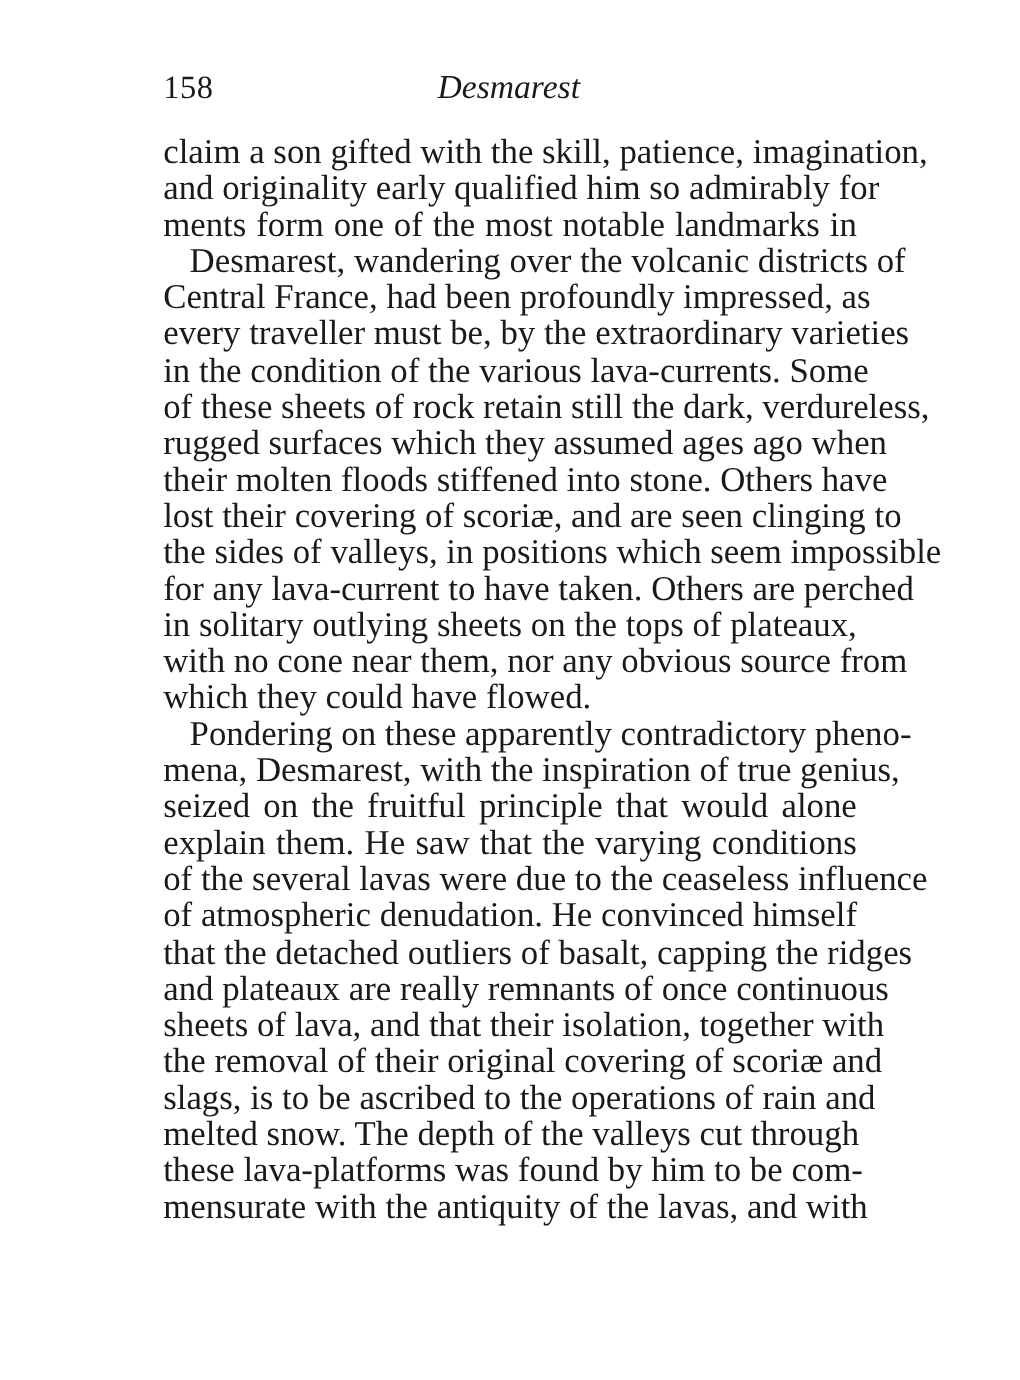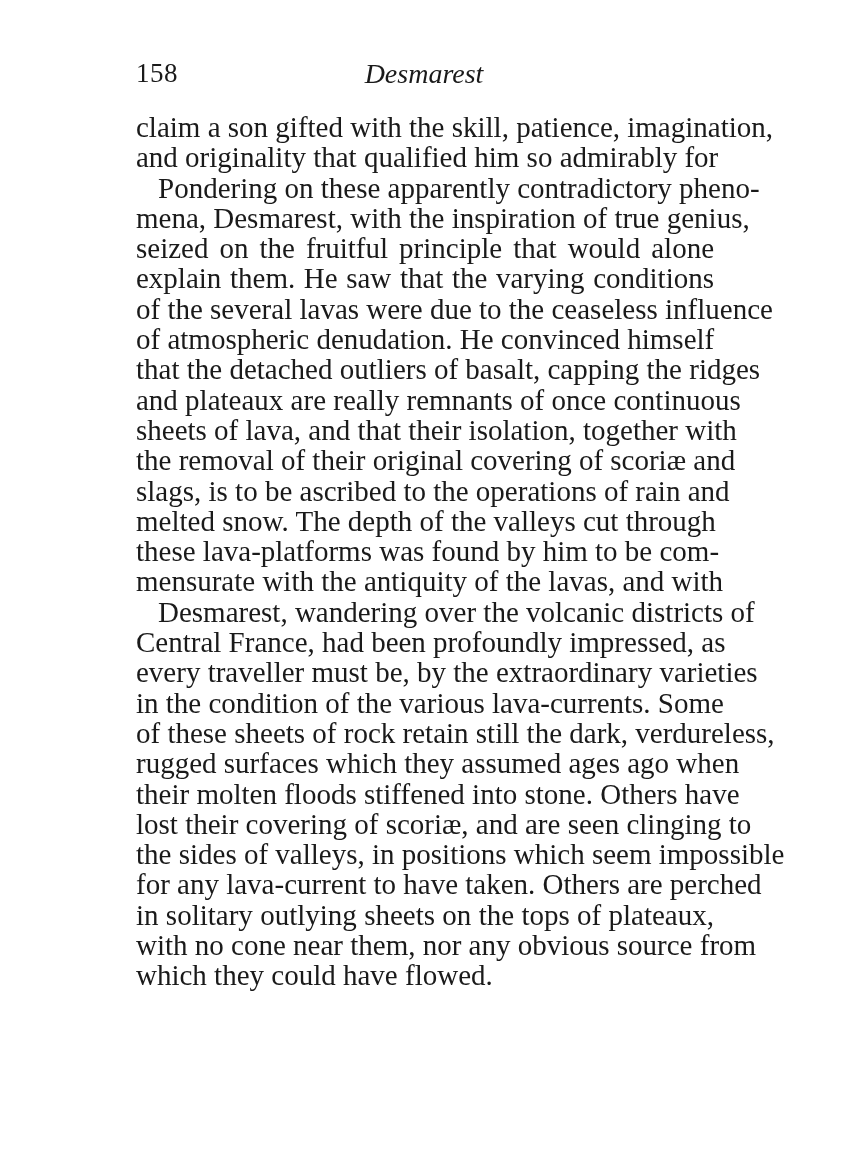--- a/index.html
+++ b/index.html
@@ -26,49 +26,50 @@
 <div class="page">
   <div class="running-head">
     <span class="page-number">158</span>
     <span class="running-title">Desmarest</span>
   </div>
 
   <div class="body-text">
 
     <div>
       <span class="line">claim a son gifted with the skill, patience, imagination,</span>
-      <span class="line">and originality that qualified him so admirably for</span>
+      <span class="line">and originality early qualified him so admirably for</span>
+      <span class="line">ments form one of the most notable landmarks in</span>
+    </div>
+
+    <div>
+      <span class="line indent">Desmarest, wandering over the volcanic districts of</span>
+      <span class="line">Central France, had been profoundly impressed, as</span>
+      <span class="line">every traveller must be, by the extraordinary varieties</span>
+      <span class="line">in the condition of the various lava-currents.  Some</span>
+      <span class="line">of these sheets of rock retain still the dark, verdureless,</span>
+      <span class="line">rugged surfaces which they assumed ages ago when</span>
+      <span class="line">their molten floods stiffened into stone.  Others have</span>
+      <span class="line">lost their covering of scoriæ, and are seen clinging to</span>
+      <span class="line">the sides of valleys, in positions which seem impossible</span>
+      <span class="line">for any lava-current to have taken.  Others are perched</span>
+      <span class="line">in solitary outlying sheets on the tops of plateaux,</span>
+      <span class="line">with no cone near them, nor any obvious source from</span>
+      <span class="line last">which they could have flowed.</span>
     </div>
 
     <div>
       <span class="line indent">Pondering on these apparently contradictory pheno-</span>
       <span class="line">mena, Desmarest, with the inspiration of true genius,</span>
       <span class="line">seized on the fruitful principle that would alone</span>
       <span class="line">explain them.  He saw that the varying conditions</span>
       <span class="line">of the several lavas were due to the ceaseless influence</span>
       <span class="line">of atmospheric denudation.  He convinced himself</span>
       <span class="line">that the detached outliers of basalt, capping the ridges</span>
       <span class="line">and plateaux are really remnants of once continuous</span>
       <span class="line">sheets of lava, and that their isolation, together with</span>
       <span class="line">the removal of their original covering of scoriæ and</span>
       <span class="line">slags, is to be ascribed to the operations of rain and</span>
       <span class="line">melted snow.  The depth of the valleys cut through</span>
       <span class="line">these lava-platforms was found by him to be com-</span>
       <span class="line">mensurate with the antiquity of the lavas, and with</span>
     </div>
-
-    <div>
-      <span class="line indent">Desmarest, wandering over the volcanic districts of</span>
-      <span class="line">Central France, had been profoundly impressed, as</span>
-      <span class="line">every traveller must be, by the extraordinary varieties</span>
-      <span class="line">in the condition of the various lava-currents.  Some</span>
-      <span class="line">of these sheets of rock retain still the dark, verdureless,</span>
-      <span class="line">rugged surfaces which they assumed ages ago when</span>
-      <span class="line">their molten floods stiffened into stone.  Others have</span>
-      <span class="line">lost their covering of scoriæ, and are seen clinging to</span>
-      <span class="line">the sides of valleys, in positions which seem impossible</span>
-      <span class="line">for any lava-current to have taken.  Others are perched</span>
-      <span class="line">in solitary outlying sheets on the tops of plateaux,</span>
-      <span class="line">with no cone near them, nor any obvious source from</span>
-      <span class="line last">which they could have flowed.</span>
-    </div>
   </div>
 </div>
 
 </body></html>

